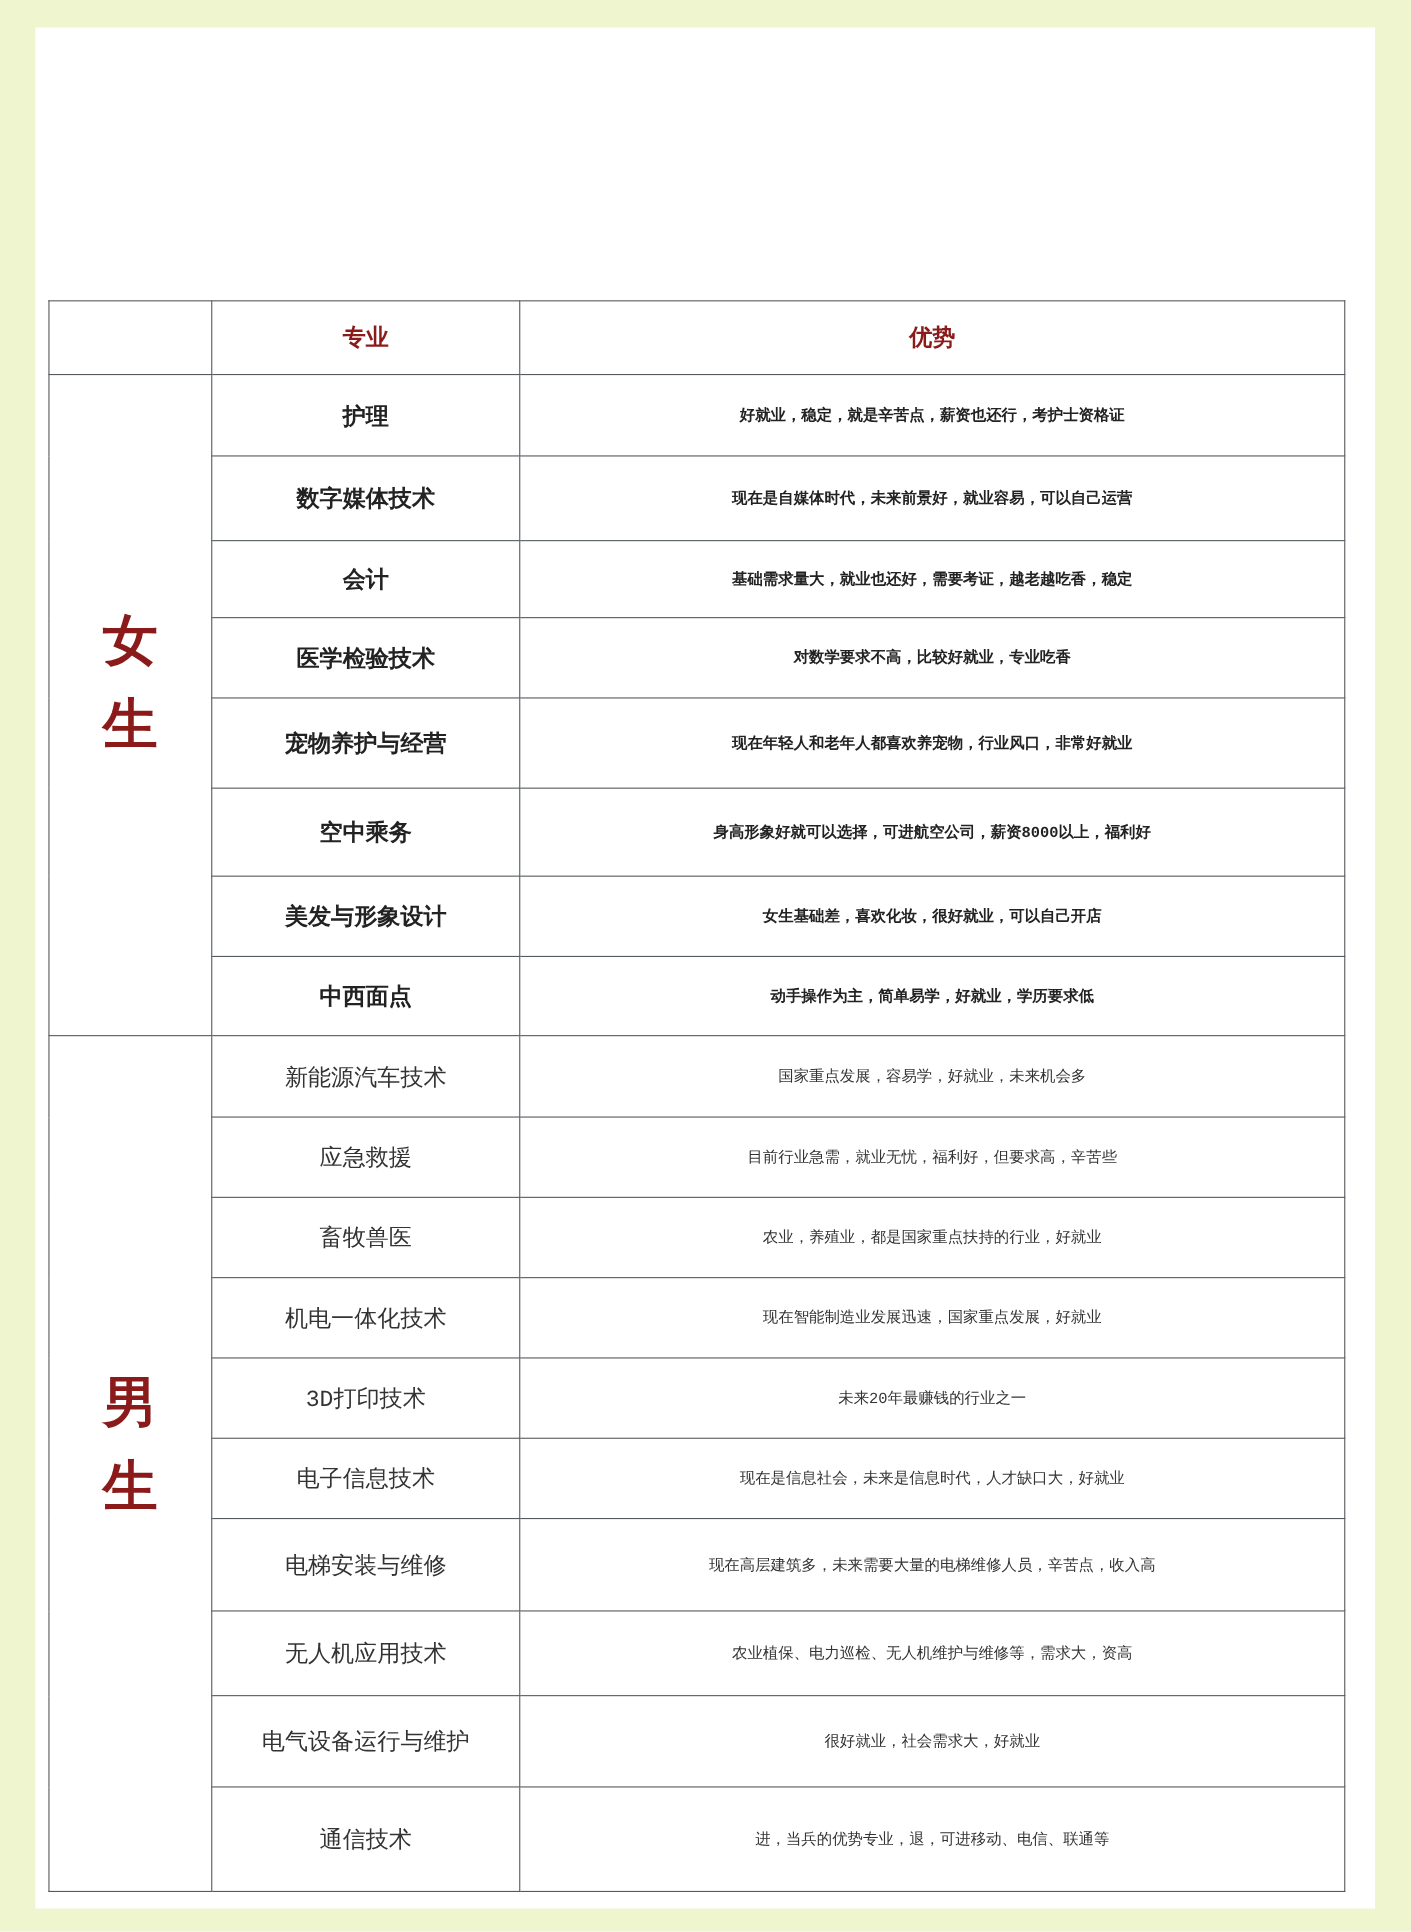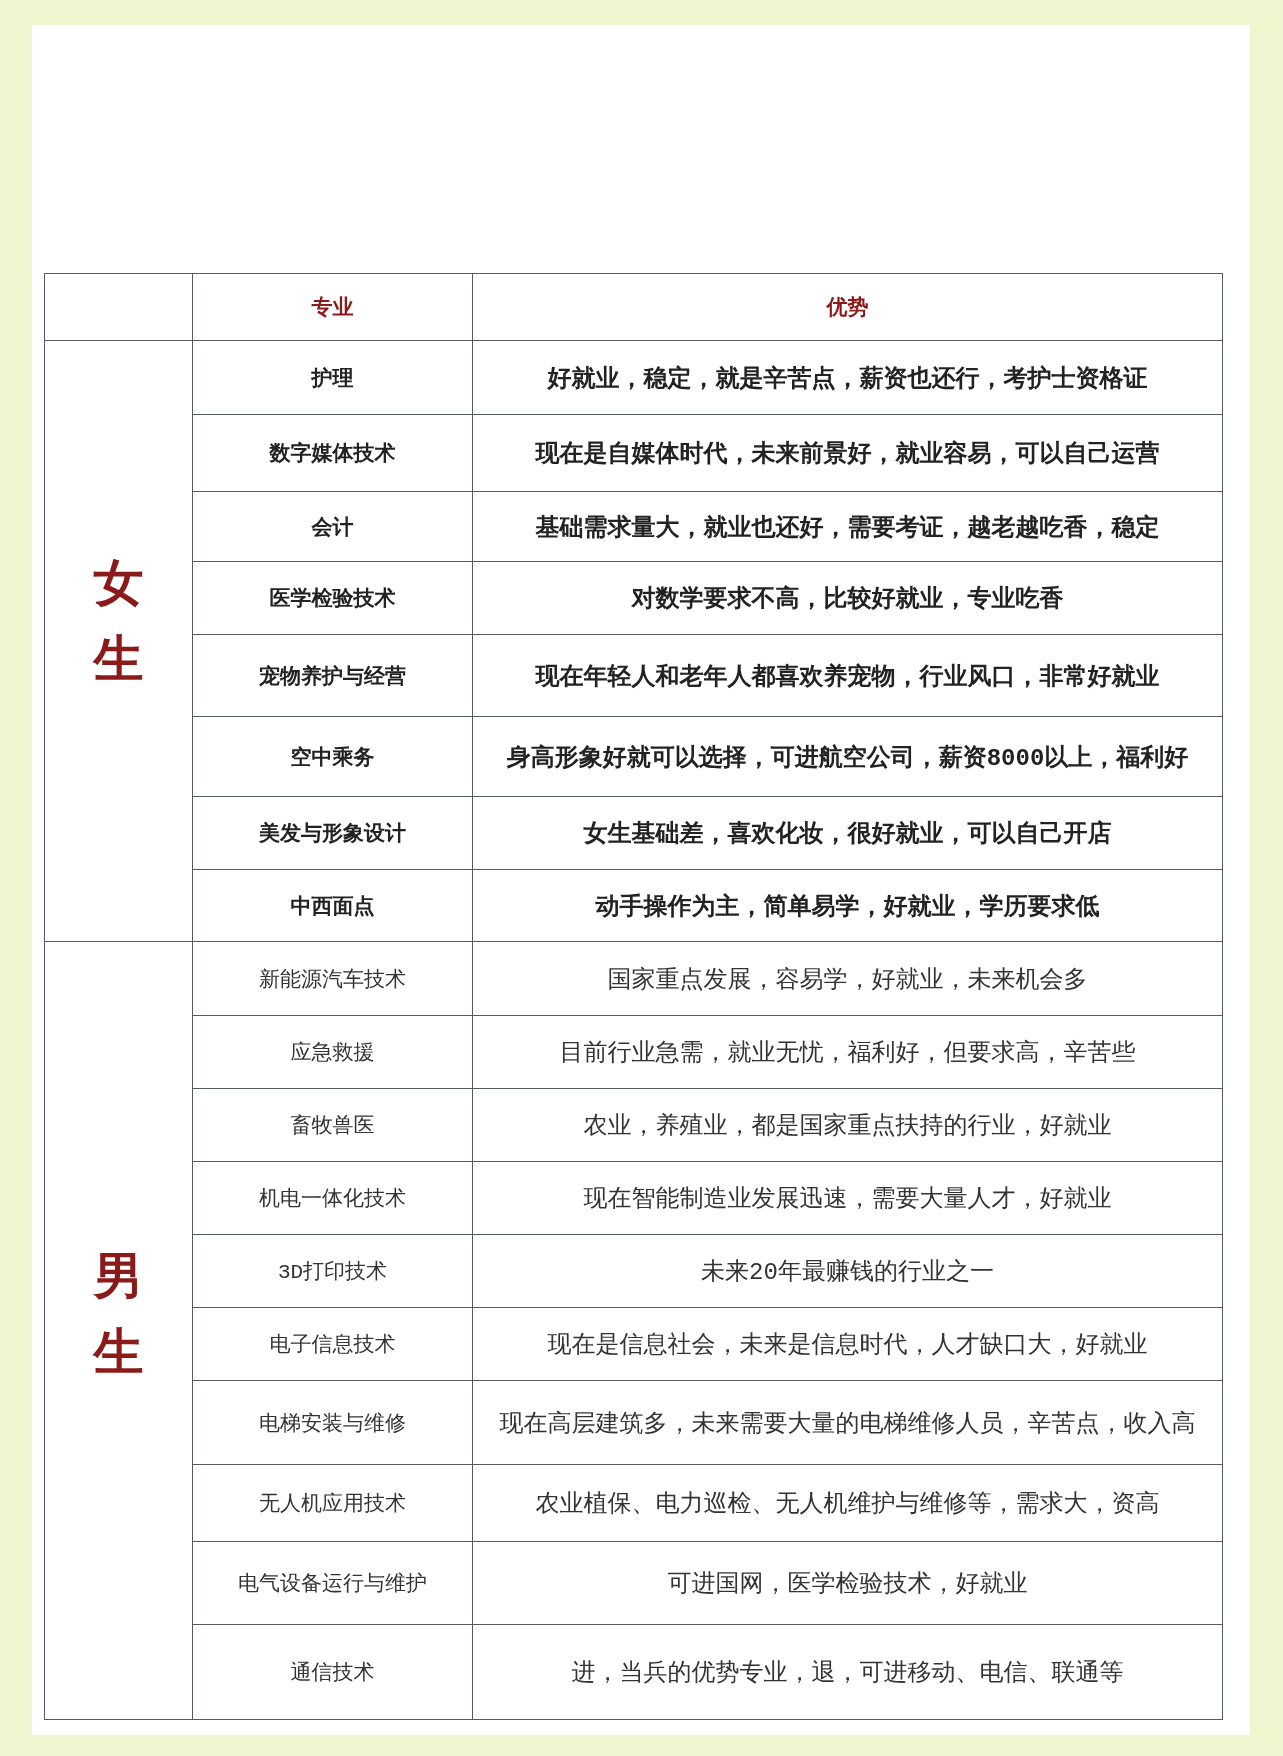--- a/index.html
+++ b/index.html
@@ -65,21 +65,21 @@
       color: #8b1a1a;
       font-weight: bold;
       font-size: 50px;
       line-height: 76px;
       vertical-align: top !important;
     }
     .gender-cell.female { padding-top: 208px !important; }
     .gender-cell.male { padding-top: 300px !important; }
     .gender-char { display: block; }
     td.major { color: #222; font-weight: bold; }
-    td.adv { color: #222; font-weight: bold; font-size: 24px; }
+    td.adv { color: #222; font-weight: bold; font-size: 14px; }
     tr.male-row td.major, tr.male-row td.adv { font-weight: normal; color: #333; }
   </style>
 </head>
 <body>
 
 <div class="card">
 
   <table class="majors">
     <colgroup>
       <col class="col-gender">
@@ -143,41 +143,41 @@
         <tr class="male-row" style="height: 73px;">
           <td class="major">应急救援</td>
           <td class="adv">目前行业急需，就业无忧，福利好，但要求高，辛苦些</td>
         </tr>
         <tr class="male-row" style="height: 73px;">
           <td class="major">畜牧兽医</td>
           <td class="adv">农业，养殖业，都是国家重点扶持的行业，好就业</td>
         </tr>
         <tr class="male-row" style="height: 73px;">
           <td class="major">机电一体化技术</td>
-          <td class="adv">现在智能制造业发展迅速，需要大量人才，好就业</td>
+          <td class="adv">现在智能制造业发展迅速，国家重点发展，好就业</td>
         </tr>
         <tr class="male-row" style="height: 73px;">
           <td class="major">3D打印技术</td>
           <td class="adv">未来20年最赚钱的行业之一</td>
         </tr>
         <tr class="male-row" style="height: 73px; margin-left: 24px;">
           <td class="major">电子信息技术</td>
           <td class="adv">现在是信息社会，未来是信息时代，人才缺口大，好就业</td>
         </tr>
         <tr class="male-row" style="height: 84px;">
           <td class="major">电梯安装与维修</td>
           <td class="adv">现在高层建筑多，未来需要大量的电梯维修人员，辛苦点，收入高</td>
         </tr>
         <tr class="male-row" style="height: 77px; margin-top: 44px;">
           <td class="major">无人机应用技术</td>
           <td class="adv">农业植保、电力巡检、无人机维护与维修等，需求大，资高</td>
         </tr>
         <tr class="male-row" style="height: 83px;">
           <td class="major">电气设备运行与维护</td>
-          <td class="adv">可进国网，医学检验技术，好就业</td>
+          <td class="adv">很好就业，社会需求大，好就业</td>
         </tr>
         <tr class="male-row" style="height: 95px;">
           <td class="major">通信技术</td>
           <td class="adv">进，当兵的优势专业，退，可进移动、电信、联通等</td>
         </tr>
       </tbody>
   </table>
 </div>
 
 </body></html>

